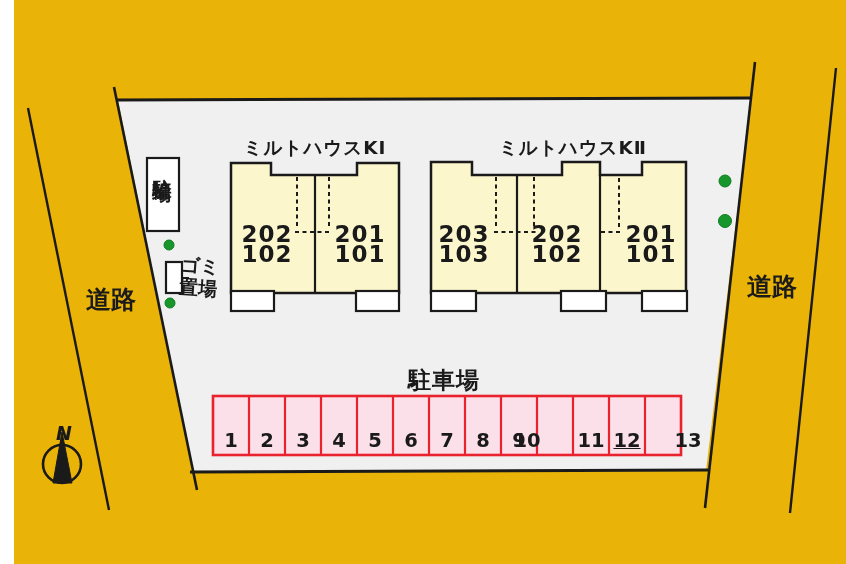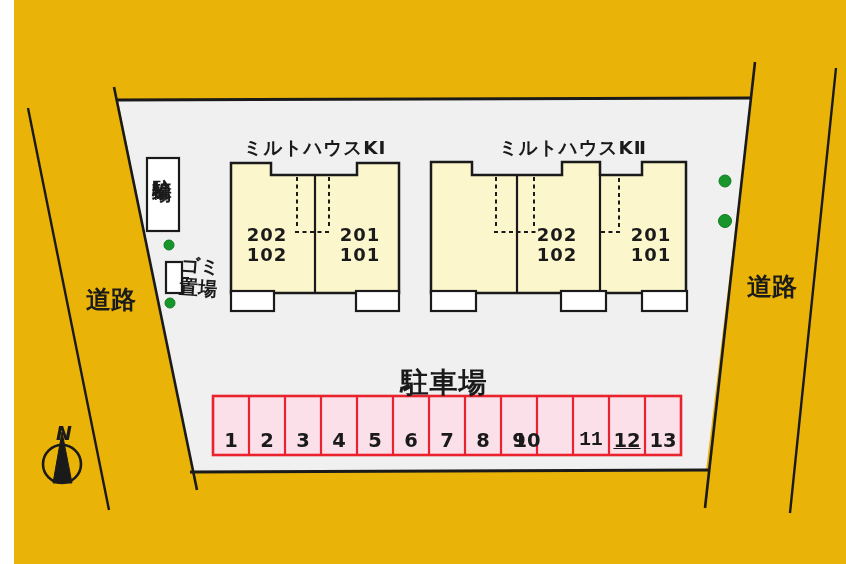--- a/index.html
+++ b/index.html
@@ -7,21 +7,21 @@
     position:relative;width:846px;height:564px;background:#eab308;overflow:hidden;
     font-family:"DejaVu Sans", sans-serif;
     margin-left:14px;
   }
   .canvas svg{position:absolute;left:0;top:0;}
   .t{
     position:absolute;color:#1a1a1a;font-weight:600;text-align:center;
     white-space:pre-line;font-family:"DejaVu Sans", sans-serif;line-height:1.0;
   }
   .title{font-size:18.5px;letter-spacing:1px;}
-  .unit{font-size:18px;line-height:19.5px;letter-spacing:1px;}
+  .unit{font-size:23px;line-height:19.5px;letter-spacing:1px;}
   .vtext{
     writing-mode:vertical-rl;text-orientation:upright;
     font-size:19px;letter-spacing:3px;
   }
   .stall{font-size:19.5px;top:431px;width:36px;height:24px;}
   .north{font-size:19px;font-style:italic;font-weight:700;}
 </style>
 </head>
 <body>
 
@@ -87,44 +87,46 @@
     <polygon points="48,432 58,483 39,483" fill="#1a1a1a" stroke="#1a1a1a" stroke-width="1"></polygon>
   </svg>
 
   <div class="t title" style="left:191px;top:139px;width:220px;">ミルトハウスKⅠ</div>
   <div class="t title" style="left:449px;top:139px;width:220px;">ミルトハウスKⅡ</div>
 
   <div class="t unit" style="left:208px;top:225px;width:90px;">202
 102</div>
   <div class="t unit" style="left:301px;top:225px;width:90px;">201
 101</div>
+  <div class="t unit" style="left:405px;top:225px;width:90px;">203
+103</div>
   <div class="t unit" style="left:498px;top:225px;width:90px;">202
 102</div>
   <div class="t unit" style="left:592px;top:225px;width:90px;">201
 101</div>
 
   <div class="t vtext" style="left:139px;top:163px;">駐輪場</div>
 
   <div class="t" style="left:166px;top:256px;width:54px;font-size:19px;line-height:21.5px;text-align:left;transform:rotate(4deg);">ゴミ
 置場</div>
 
   <div class="t" style="left:57px;top:287px;width:80px;font-size:25px;">道路</div>
   <div class="t" style="left:718px;top:274px;width:80px;font-size:25px;">道路</div>
 
-  <div class="t" style="left:370px;top:369px;width:120px;font-size:28px;letter-spacing:1px;">駐車場</div>
+  <div class="t" style="left:370px;top:369px;width:120px;font-size:23px;letter-spacing:1px;">駐車場</div>
 
   <div class="t stall" style="left:199px;">1</div>
   <div class="t stall" style="left:235px;">2</div>
   <div class="t stall" style="left:271px;">3</div>
   <div class="t stall" style="left:307px;">4</div>
   <div class="t stall" style="left:343px;">5</div>
   <div class="t stall" style="left:379px;">6</div>
   <div class="t stall" style="left:415px;">7</div>
   <div class="t stall" style="left:451px;">8</div>
   <div class="t stall" style="left:487px;">9</div>
   <div class="t stall" style="left:495px;">10</div>
-  <div class="t stall" style="left:559px;font-family:Liberation Mono, monospace;">11</div>
+  <div class="t stall" style="left:559px;">11</div>
   <div class="t stall" style="left:595px;text-decoration:underline;">12</div>
-  <div class="t stall" style="left:631px;">13</div>
+  <div class="t stall" style="left:656px;">13</div>
 
   <div class="t north" style="left:38px;top:424px;width:24px;">N</div>
 
 </div>
 
 </body></html>

